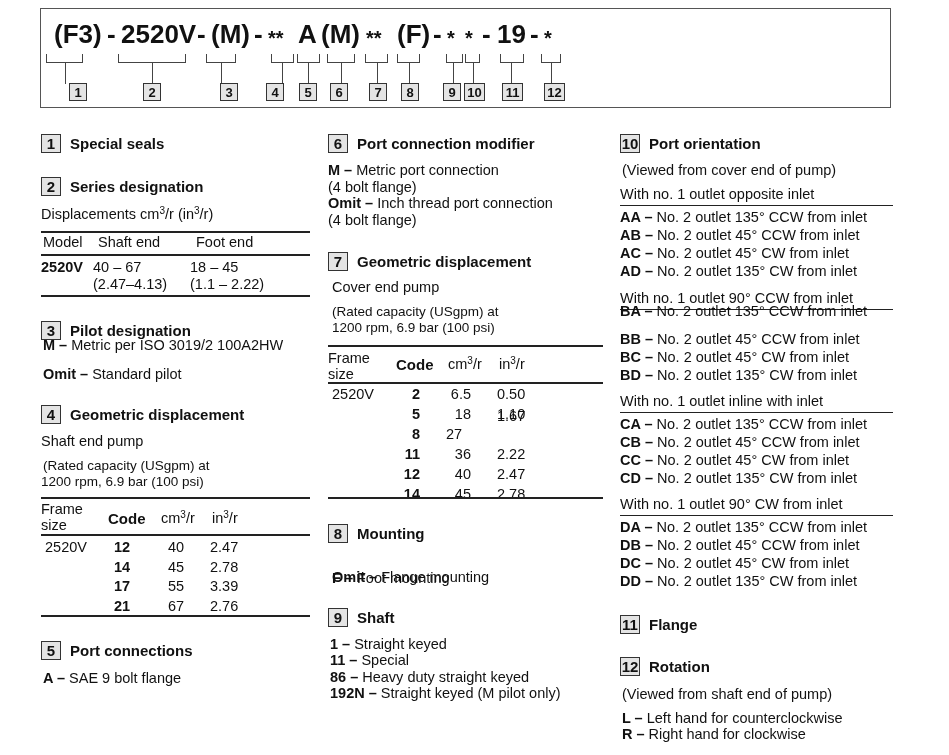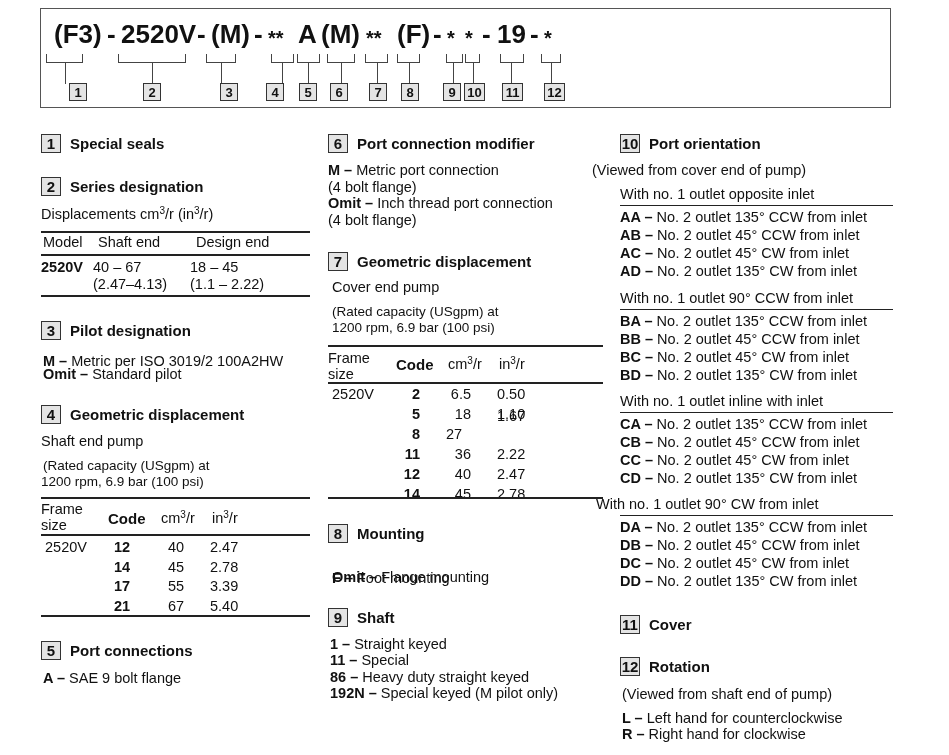--- a/index.html
+++ b/index.html
@@ -97,33 +97,33 @@
   <span class="badge">1</span><span class="label">Special seals</span>
 </div>
 
 <div class="abs sec-title" style="left:41px;top:176px">
   <span class="badge">2</span><span class="label">Series designation</span>
 </div>
 <div class="abs txt" style="left:41px;top:206px"><span>Displacements cm</span><sup>3</sup><span>/r (in</span><sup>3</sup><span>/r)</span></div>
 <div class="rule" style="left:41px;top:231px;width:269px"></div>
 <div class="cell" style="left:43px;top:234px">Model</div>
 <div class="cell" style="left:98px;top:234px">Shaft end</div>
-<div class="cell" style="left:196px;top:234px">Design end</div>
+<div class="cell" style="left:196px;top:234px">Foot end</div>
 <div class="rule" style="left:41px;top:254px;width:269px"></div>
 <div class="cell b" style="left:41px;top:259px">2520V</div>
 <div class="cell" style="left:93px;top:259px">40 – 67</div>
 <div class="cell" style="left:93px;top:276px">(2.47–4.13)</div>
 <div class="cell" style="left:190px;top:259px">18 – 45</div>
 <div class="cell" style="left:190px;top:276px">(1.1 – 2.22)</div>
 <div class="rule" style="left:41px;top:295px;width:269px"></div>
 
 <div class="abs sec-title" style="left:41px;top:320px">
   <span class="badge">3</span><span class="label">Pilot designation</span>
 </div>
-<div class="abs txt" style="left:43px;top:353px"><span class="b">M –</span><span> Metric per ISO 3019/2 100A2HW</span></div>
+<div class="abs txt" style="left:43px;top:337px"><span class="b">M –</span><span> Metric per ISO 3019/2 100A2HW</span></div>
 <div class="abs txt" style="left:43px;top:366px"><span class="b">Omit –</span><span> Standard pilot</span></div>
 
 <div class="abs sec-title" style="left:41px;top:404px">
   <span class="badge">4</span><span class="label">Geometric displacement</span>
 </div>
 <div class="abs txt" style="left:41px;top:433px">Shaft end pump</div>
 <div class="abs txt" style="left:43px;top:457px;font-size:13.5px">(Rated capacity (USgpm) at</div>
 <div class="abs txt" style="left:41px;top:473px;font-size:13.5px">1200 rpm, 6.9 bar (100 psi)</div>
 <div class="rule" style="left:41px;top:497px;width:269px"></div>
 <div class="cell" style="left:41px;top:501px;line-height:16px"><span>Frame</span><br><span>size</span></div>
@@ -144,21 +144,21 @@
       <div class="cell" style="left:210px;top:558.5px">2.78</div>
     </div>
     <div>
       <div class="cell b" style="left:114px;top:578px">17</div>
       <div class="cell" style="left:168px;top:578px">55</div>
       <div class="cell" style="left:210px;top:578px">3.39</div>
     </div>
     <div>
       <div class="cell b" style="left:114px;top:597.5px">21</div>
       <div class="cell" style="left:168px;top:597.5px">67</div>
-      <div class="cell" style="left:210px;top:597.5px">5.40</div>
+      <div class="cell" style="left:210px;top:597.5px">2.76</div>
     </div>
   </div>
 <div class="rule" style="left:41px;top:615px;width:269px"></div>
 
 <div class="abs sec-title" style="left:41px;top:640px">
   <span class="badge">5</span><span class="label">Port connections</span>
 </div>
 <div class="abs txt" style="left:43px;top:670px"><span class="b">A –</span><span> SAE 9 bolt flange</span></div>
 
 <div class="abs sec-title" style="left:328px;top:133px">
@@ -221,63 +221,63 @@
 </div>
 <div class="abs txt" style="left:332px;top:570px"><span class="b">F –</span><span> Foot mounting</span></div>
 <div class="abs txt" style="left:332px;top:569px"><span class="b">Omit –</span><span> Flange mounting</span></div>
 
 <div class="abs sec-title" style="left:328px;top:607px">
   <span class="badge">9</span><span class="label">Shaft</span>
 </div>
 <div class="abs txt" style="left:330px;top:636px"><span class="b">1 –</span><span> Straight keyed</span></div>
 <div class="abs txt" style="left:330px;top:652px"><span class="b">11 –</span><span> Special</span></div>
 <div class="abs txt" style="left:330px;top:669px"><span class="b">86 –</span><span> Heavy duty straight keyed</span></div>
-<div class="abs txt" style="left:330px;top:685px"><span class="b">192N –</span><span> Special keyed (M pilot only)</span></div>
+<div class="abs txt" style="left:330px;top:685px"><span class="b">192N –</span><span> Straight keyed (M pilot only)</span></div>
 
 <div class="abs sec-title" style="left:620px;top:133px">
   <span class="badge">10</span><span class="label">Port  orientation</span>
 </div>
-<div class="abs txt" style="left:592px;top:162px">(Viewed from cover end of pump)</div>
+<div class="abs txt" style="left:622px;top:162px">(Viewed from cover end of pump)</div>
 <div id="s10-groups">
     <div>
       <div class="abs txt" style="left:620px;top:186px">With no. 1 outlet opposite inlet</div>
       <div class="rule" style="left:620px;top:205px;width:273px;height:1.2px"></div>
       <div class="abs txt" style="left:620px;top:209px"><span class="b">AA –</span><span> No. 2 outlet 135° CCW from inlet</span></div>
       <div class="abs txt" style="left:620px;top:227px"><span class="b">AB –</span><span> No. 2 outlet 45° CCW from inlet</span></div>
       <div class="abs txt" style="left:620px;top:245px"><span class="b">AC –</span><span> No. 2 outlet 45° CW from inlet</span></div>
       <div class="abs txt" style="left:620px;top:263px"><span class="b">AD –</span><span> No. 2 outlet 135° CW from inlet</span></div>
     </div>
     <div>
       <div class="abs txt" style="left:620px;top:290px">With no. 1 outlet 90° CCW from inlet</div>
       <div class="rule" style="left:620px;top:309px;width:273px;height:1.2px"></div>
-      <div class="abs txt" style="left:620px;top:313px"><span class="b">BA –</span><span> No. 2 outlet 135° CCW from inlet</span></div>
+      <div class="abs txt" style="left:620px;top:303px"><span class="b">BA –</span><span> No. 2 outlet 135° CCW from inlet</span></div>
       <div class="abs txt" style="left:620px;top:331px"><span class="b">BB –</span><span> No. 2 outlet 45° CCW from inlet</span></div>
       <div class="abs txt" style="left:620px;top:349px"><span class="b">BC –</span><span> No. 2 outlet 45° CW from inlet</span></div>
       <div class="abs txt" style="left:620px;top:367px"><span class="b">BD –</span><span> No. 2 outlet 135° CW from inlet</span></div>
     </div>
     <div>
       <div class="abs txt" style="left:620px;top:393px">With no. 1 outlet inline with inlet</div>
       <div class="rule" style="left:620px;top:412px;width:273px;height:1.2px"></div>
       <div class="abs txt" style="left:620px;top:416px"><span class="b">CA –</span><span> No. 2 outlet 135° CCW from inlet</span></div>
       <div class="abs txt" style="left:620px;top:434px"><span class="b">CB –</span><span> No. 2 outlet 45° CCW from inlet</span></div>
       <div class="abs txt" style="left:620px;top:452px"><span class="b">CC –</span><span> No. 2 outlet 45° CW from inlet</span></div>
       <div class="abs txt" style="left:620px;top:470px"><span class="b">CD –</span><span> No. 2 outlet 135° CW from inlet</span></div>
     </div>
     <div>
-      <div class="abs txt" style="left:596px;top:496px">With no. 1 outlet 90° CW from inlet</div>
+      <div class="abs txt" style="left:620px;top:496px">With no. 1 outlet 90° CW from inlet</div>
       <div class="rule" style="left:620px;top:515px;width:273px;height:1.2px"></div>
       <div class="abs txt" style="left:620px;top:519px"><span class="b">DA –</span><span> No. 2 outlet 135° CCW from inlet</span></div>
       <div class="abs txt" style="left:620px;top:537px"><span class="b">DB –</span><span> No. 2 outlet 45° CCW from inlet</span></div>
       <div class="abs txt" style="left:620px;top:555px"><span class="b">DC –</span><span> No. 2 outlet 45° CW from inlet</span></div>
       <div class="abs txt" style="left:620px;top:573px"><span class="b">DD –</span><span> No. 2 outlet 135° CW from inlet</span></div>
     </div>
   </div>
 
 <div class="abs sec-title" style="left:620px;top:614px">
-  <span class="badge">11</span><span class="label">Cover</span>
+  <span class="badge">11</span><span class="label">Flange</span>
 </div>
 
 <div class="abs sec-title" style="left:620px;top:656px">
   <span class="badge">12</span><span class="label">Rotation</span>
 </div>
 <div class="abs txt" style="left:622px;top:686px">(Viewed from shaft end of pump)</div>
 <div class="abs txt" style="left:622px;top:710px"><span class="b">L –</span><span> Left hand for counterclockwise</span></div>
 <div class="abs txt" style="left:622px;top:726px"><span class="b">R –</span><span> Right hand for clockwise</span></div>
 
 </body></html>

